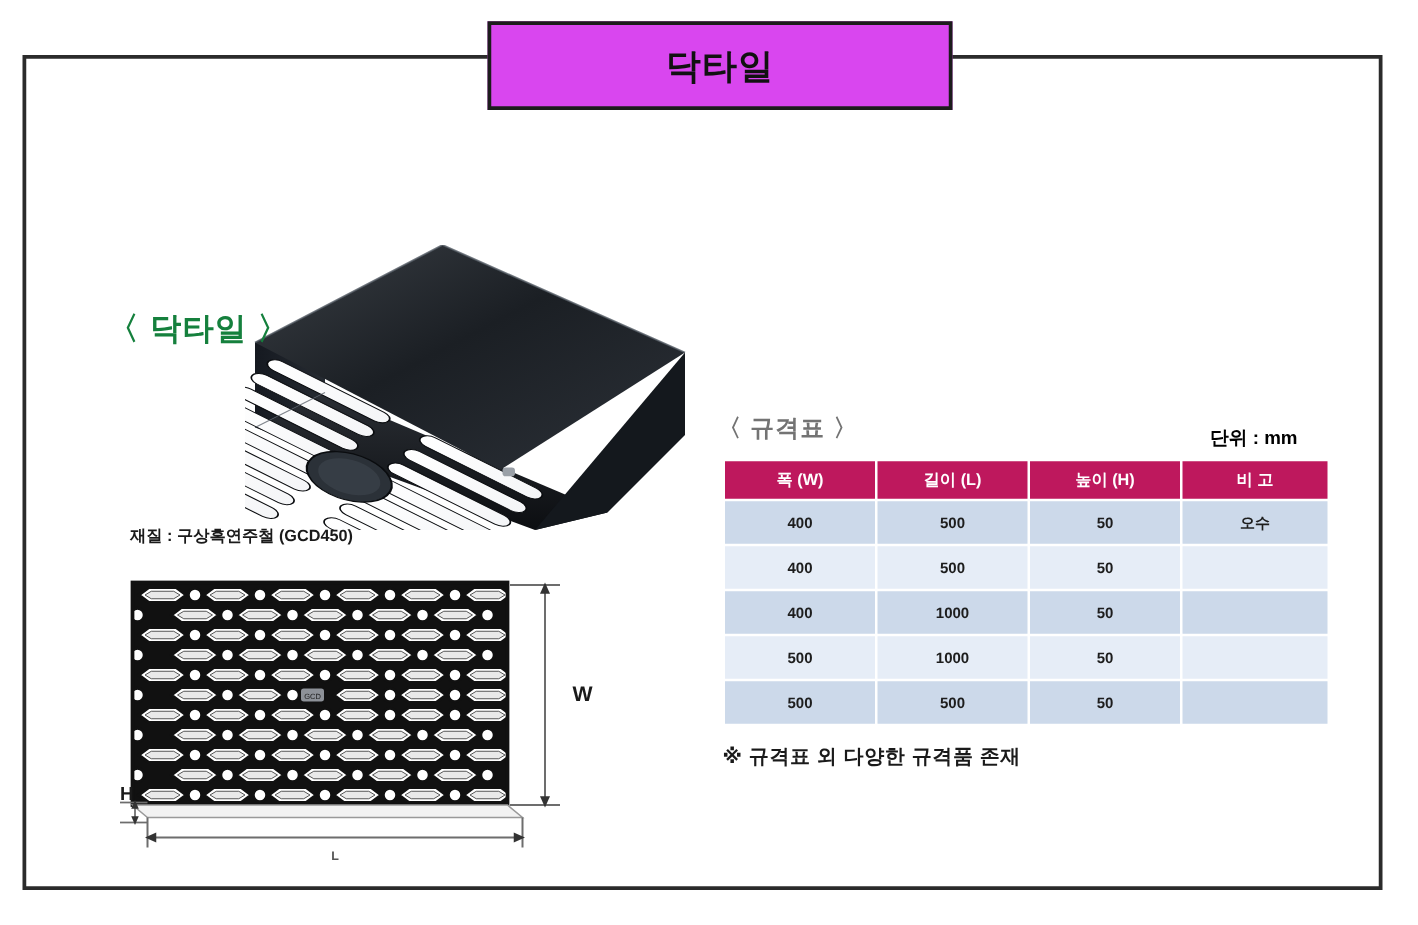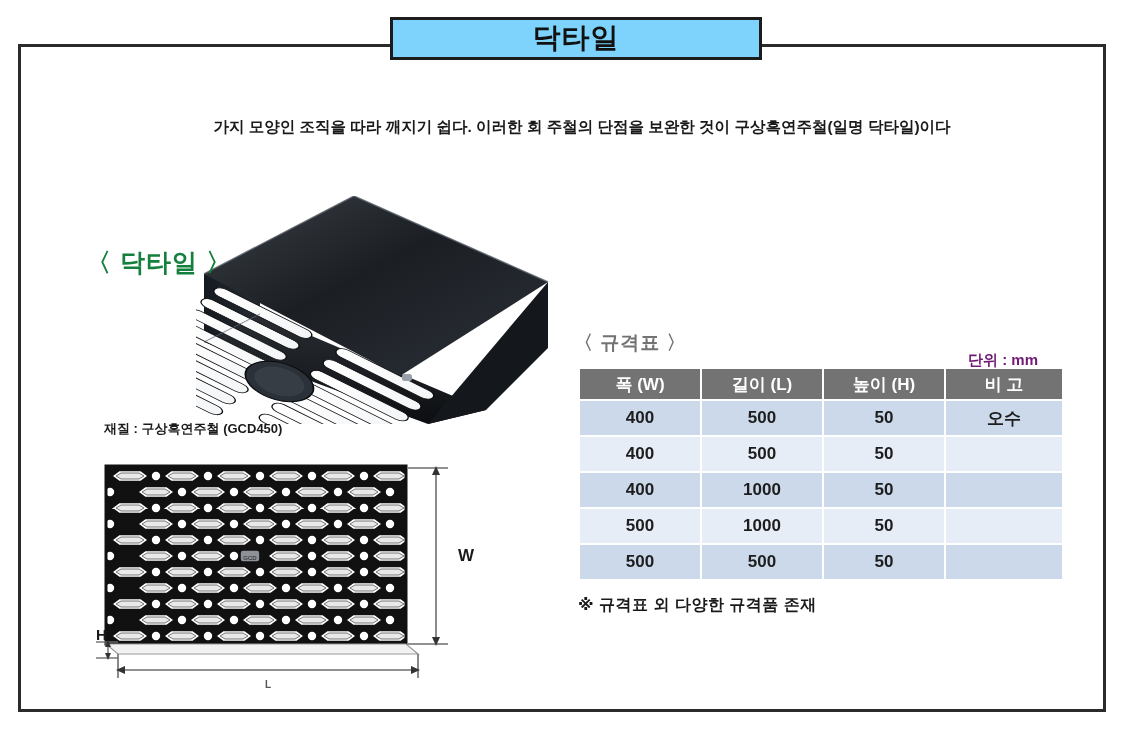--- a/index.html
+++ b/index.html
@@ -27,26 +27,26 @@
     border: 3px solid #2b2b2b;
     box-sizing: border-box;
   }
 
   
   #title-plate {
     position: absolute;
     left: 390px;
     top: 17px;
     width: 372px;
-    height: 43px;
-    background: #7dd3fc;
+    height: 71px;
+    background: #d946ef;
     border: 3px solid #1c1c1c;
     box-sizing: border-box;
     display: flex;
-    align-items: flex-end;
+    align-items: center;
     justify-content: center;
     z-index: 5;
   }
   #title-text {
     font-size: 28px;
     font-weight: bold;
     letter-spacing: 1px;
     color: #111111;
   }
 
@@ -117,55 +117,55 @@
     top: 330px;
     font-size: 19px;
     font-weight: bold;
     letter-spacing: 1px;
     color: #737373;
     z-index: 3;
   }
   #unit-note {
     position: absolute;
     left: 880px;
-    top: 351px;
+    top: 341px;
     width: 158px;
     text-align: right;
     font-size: 15px;
     font-weight: bold;
-    color: #701a75;
+    color: #000000;
     z-index: 3;
   }
   #spec-table {
     position: absolute;
     left: 578px;
     top: 367px;
     width: 460px;
     border-collapse: separate;
     border-spacing: 2px 2px;
     table-layout: fixed;
     z-index: 3;
   }
   #spec-table col.c-w { width: 120px; }
   #spec-table col.c-l { width: 120px; }
   #spec-table col.c-h { width: 120px; }
   #spec-table col.c-r { width: 116px; }
 
   #spec-table th {
-    background: #737373;
+    background: #be185d;
     color: #ffffff;
-    font-size: 17px;
+    font-size: 13px;
     font-weight: bold;
     height: 30px;
     text-align: center;
     border: 0;
     padding: 0;
   }
   #spec-table td {
-    font-size: 17px;
+    font-size: 12px;
     font-weight: bold;
     color: #1d1d1d;
     height: 34px;
     text-align: center;
     border: 0;
     padding: 0;
   }
   #spec-table tbody tr:nth-child(odd) td  { background: #ccd9ea; }
   #spec-table tbody tr:nth-child(even) td { background: #e6edf7; }
 
@@ -184,21 +184,20 @@
 </head>
 <body>
 
 <div id="outer-frame"></div>
 
 <div id="title-plate">
   <span id="title-text">닥타일</span>
 </div>
 
 <div id="intro-block">
-  <div class="intro-line line2">가지 모양인 조직을 따라 깨지기 쉽다. 이러한 회 주철의 단점을 보완한 것이 구상흑연주철(일명 닥타일)이다</div>
 </div>
 
 <div id="photo-label">〈 닥타일 〉</div>
 
 <div id="product-photo">
   <svg width="358" height="228" viewBox="0 0 358 228" xmlns="http://www.w3.org/2000/svg">
     <defs>
       <linearGradient id="topFace" x1="0" y1="0" x2="1" y2="1">
         <stop offset="0%" stop-color="#3a3f45"></stop>
         <stop offset="45%" stop-color="#1b1f24"></stop>

